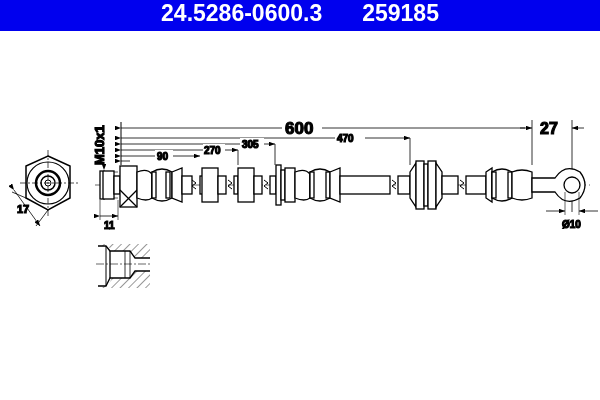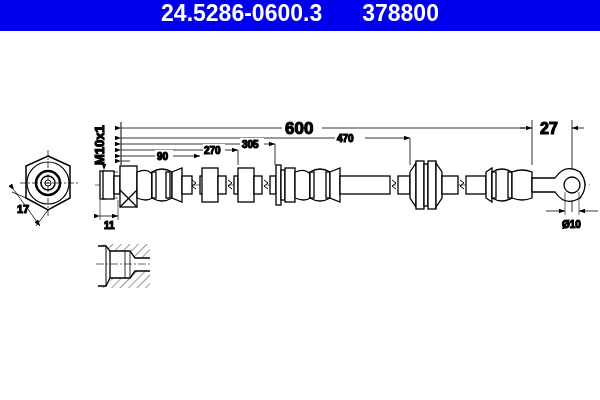--- a/index.html
+++ b/index.html
@@ -9,21 +9,21 @@
   .header .gap { width:40px; }
   svg { position:absolute; left:0; top:0; }
   .dimtxt { font-family:"Liberation Sans", sans-serif; font-weight:bold; fill:#000; }
 </style>
 </head>
 <body>
 
 <div class="header">
   <span>24.5286-0600.3</span>
   <span class="gap"></span>
-  <span>378800</span>
+  <span>259185</span>
 </div>
 
 <svg width="600" height="400" viewBox="0 0 600 400" stroke="#000" fill="none" stroke-width="1.2">
   <defs>
     <marker id="arr" markerWidth="8" markerHeight="6" refX="8" refY="3" orient="auto">
       <path d="M0,0 L8,3 L0,6 Z" fill="#000" stroke="none"></path>
     </marker>
     <pattern id="hatch" width="6" height="6" patternUnits="userSpaceOnUse" patternTransform="rotate(45)">
       <line x1="0" y1="0" x2="0" y2="6" stroke="#000" stroke-width="0.8"></line>
     </pattern>

